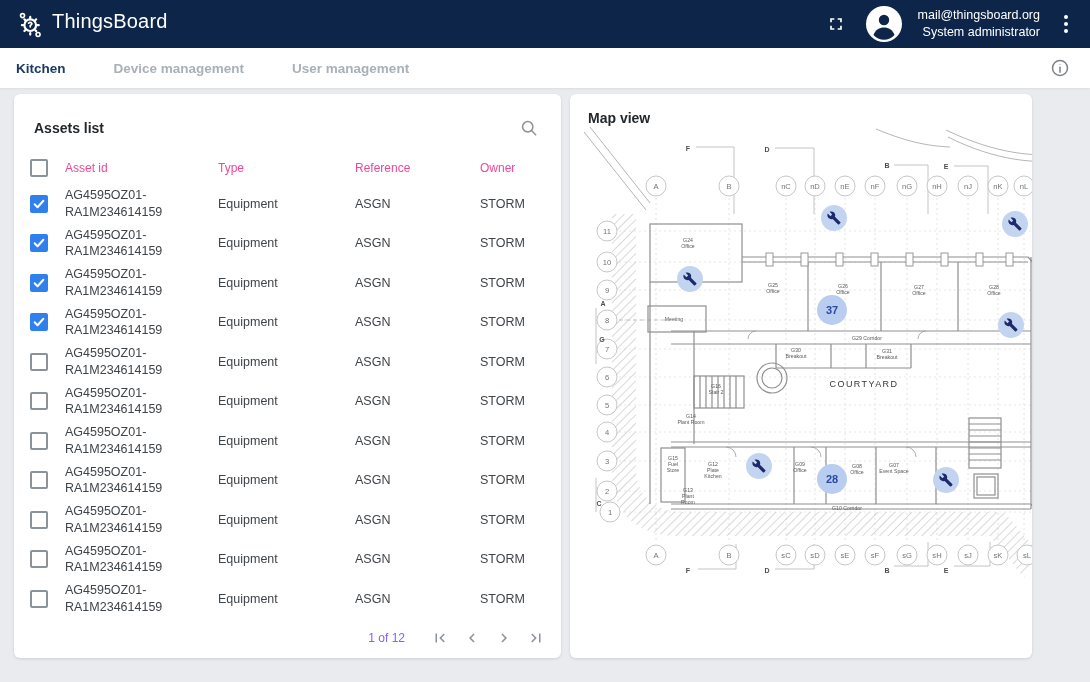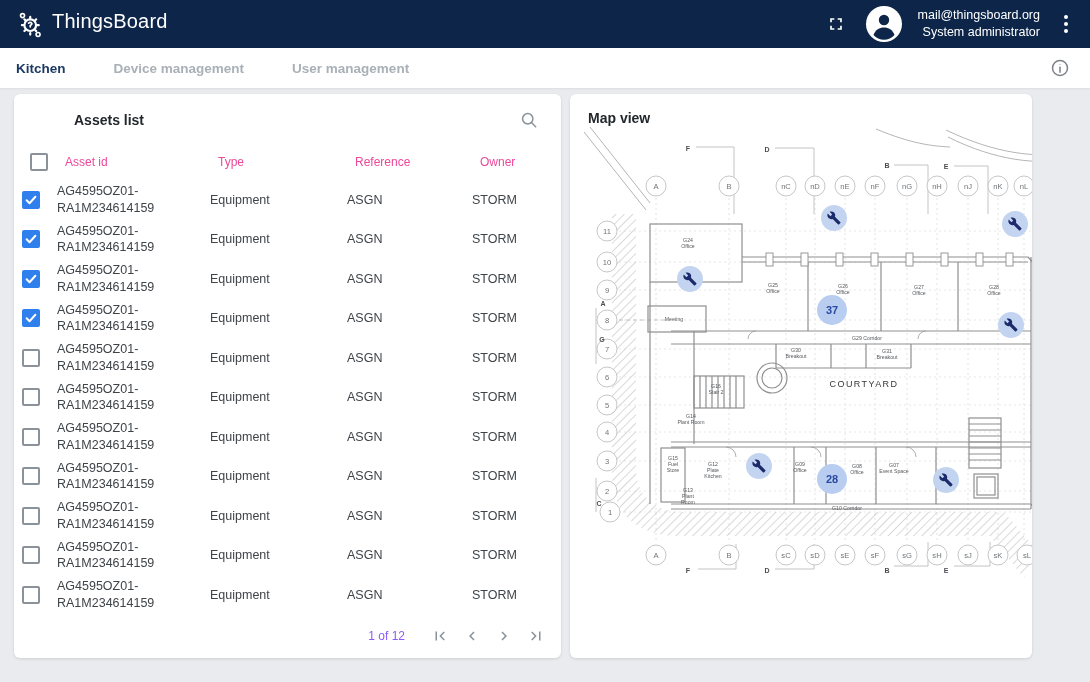--- a/index.html
+++ b/index.html
@@ -24,26 +24,26 @@
   .tab.active { color:#1c3a63; font-weight:700; }
   .tabstrip .info-slot { margin-left:auto; }
 
   
   .main { display:flex; gap:9px; padding:6px 14px 0 14px; }
   .card { background:#fff; border-radius:6px; box-shadow:0 1px 3px rgba(0,0,0,.12); height:564px; }
   .card-title { font-size:14px; font-weight:700; color:#22272b; }
 
   
   .assets-card { width:547px; display:flex; flex-direction:column; }
-  .assets-head { display:flex; align-items:center; justify-content:space-between; padding:12px 18px 10px 20px;margin-left:40px; }
+  .assets-head { display:flex; align-items:center; justify-content:space-between; padding:20px 18px 10px 20px; }
   .table-header, .table-row { display:grid; grid-template-columns:20px 138px 122px 110px 1fr; column-gap:15px; align-items:center; padding:0 16px; }
   .table-header { height:36px; }
   .table-header .col-label { font-size:12px; color:#ec4899; }
   .rows { flex:1; }
-  .table-row { height:39.5px;padding-left:8px; }
+  .table-row { height:39.5px; }
   .cell { font-size:12.5px; color:#3f4449; }
   .cell.id { line-height:1.32; }
   .cb { width:18px; height:18px; border:2px solid #8b9299; border-radius:2px; background:#fff; cursor:pointer; display:flex; align-items:center; justify-content:center; }
   .cb.checked { background:#2f80ed; border-color:#2f80ed; }
   .pagination { display:flex; align-items:center; justify-content:flex-end; gap:10px; padding:0 14px 0 0; height:44px; }
   .page-label { font-size:12px; color:#8b5cf6; margin-right:14px; }
   .pg-btn { background:none; border:none; cursor:pointer; padding:2px; display:flex; }
 
   
   .map-card { width:462px; position:relative; overflow:hidden; }

